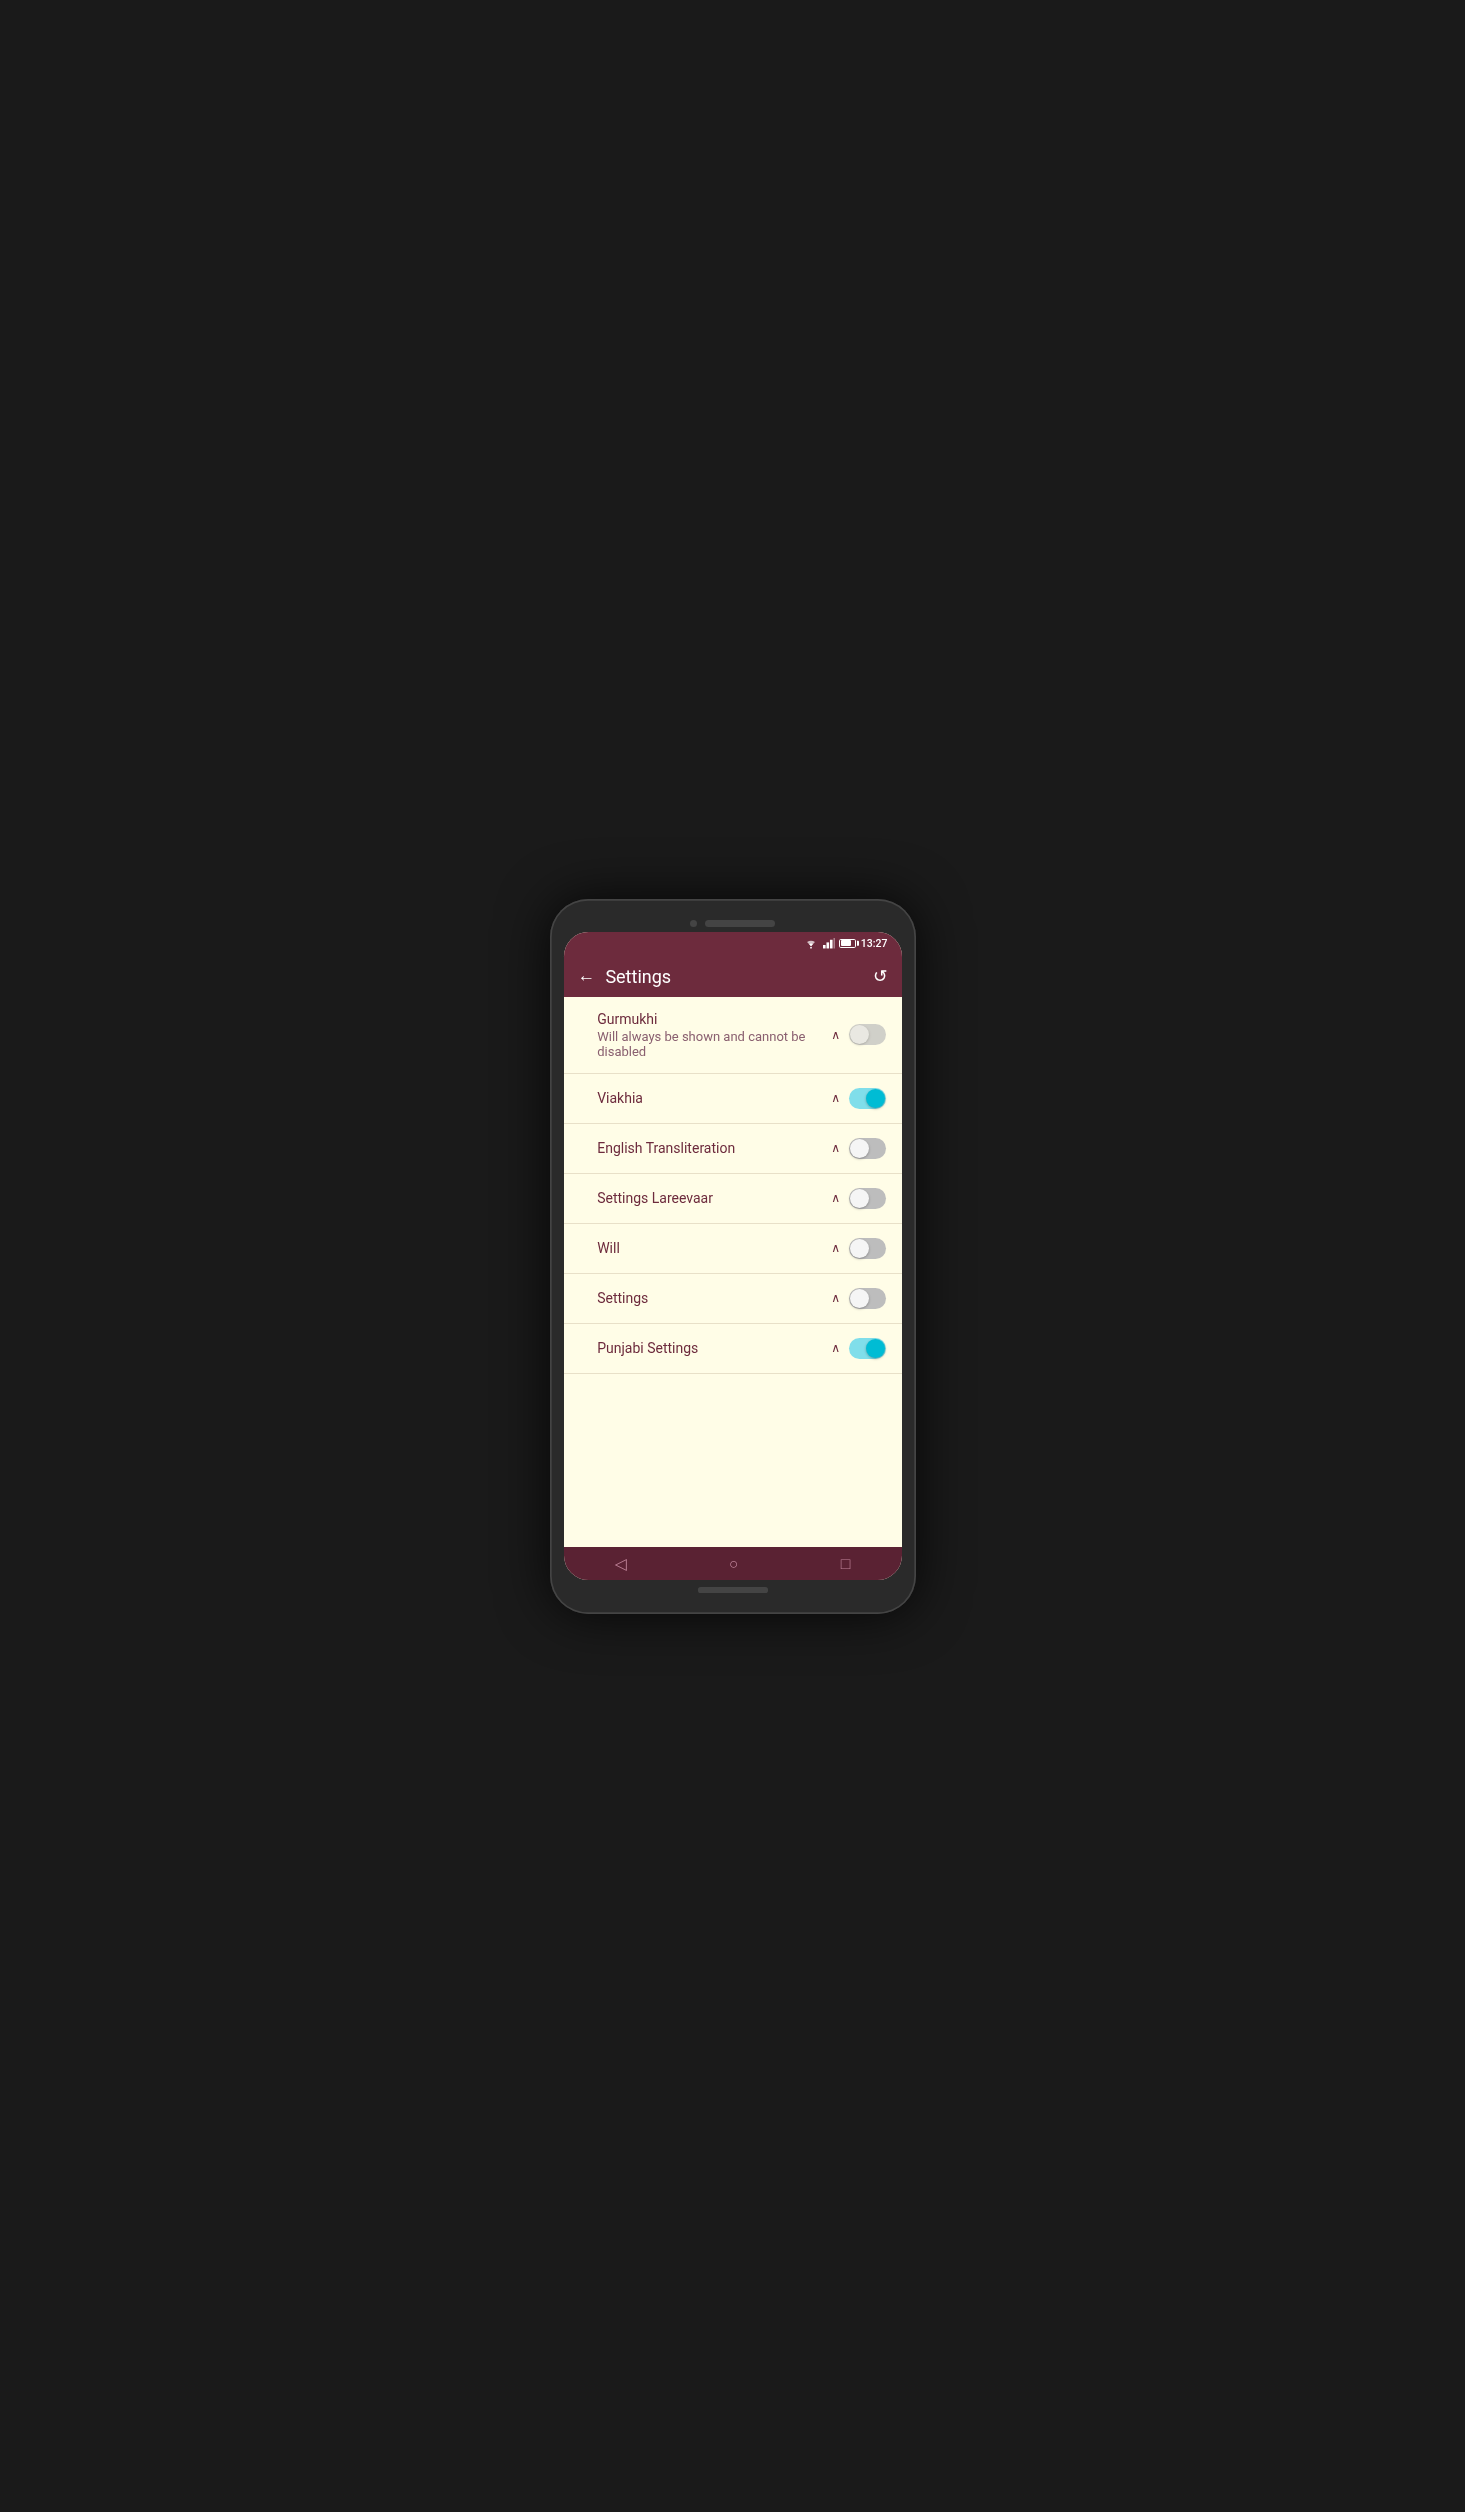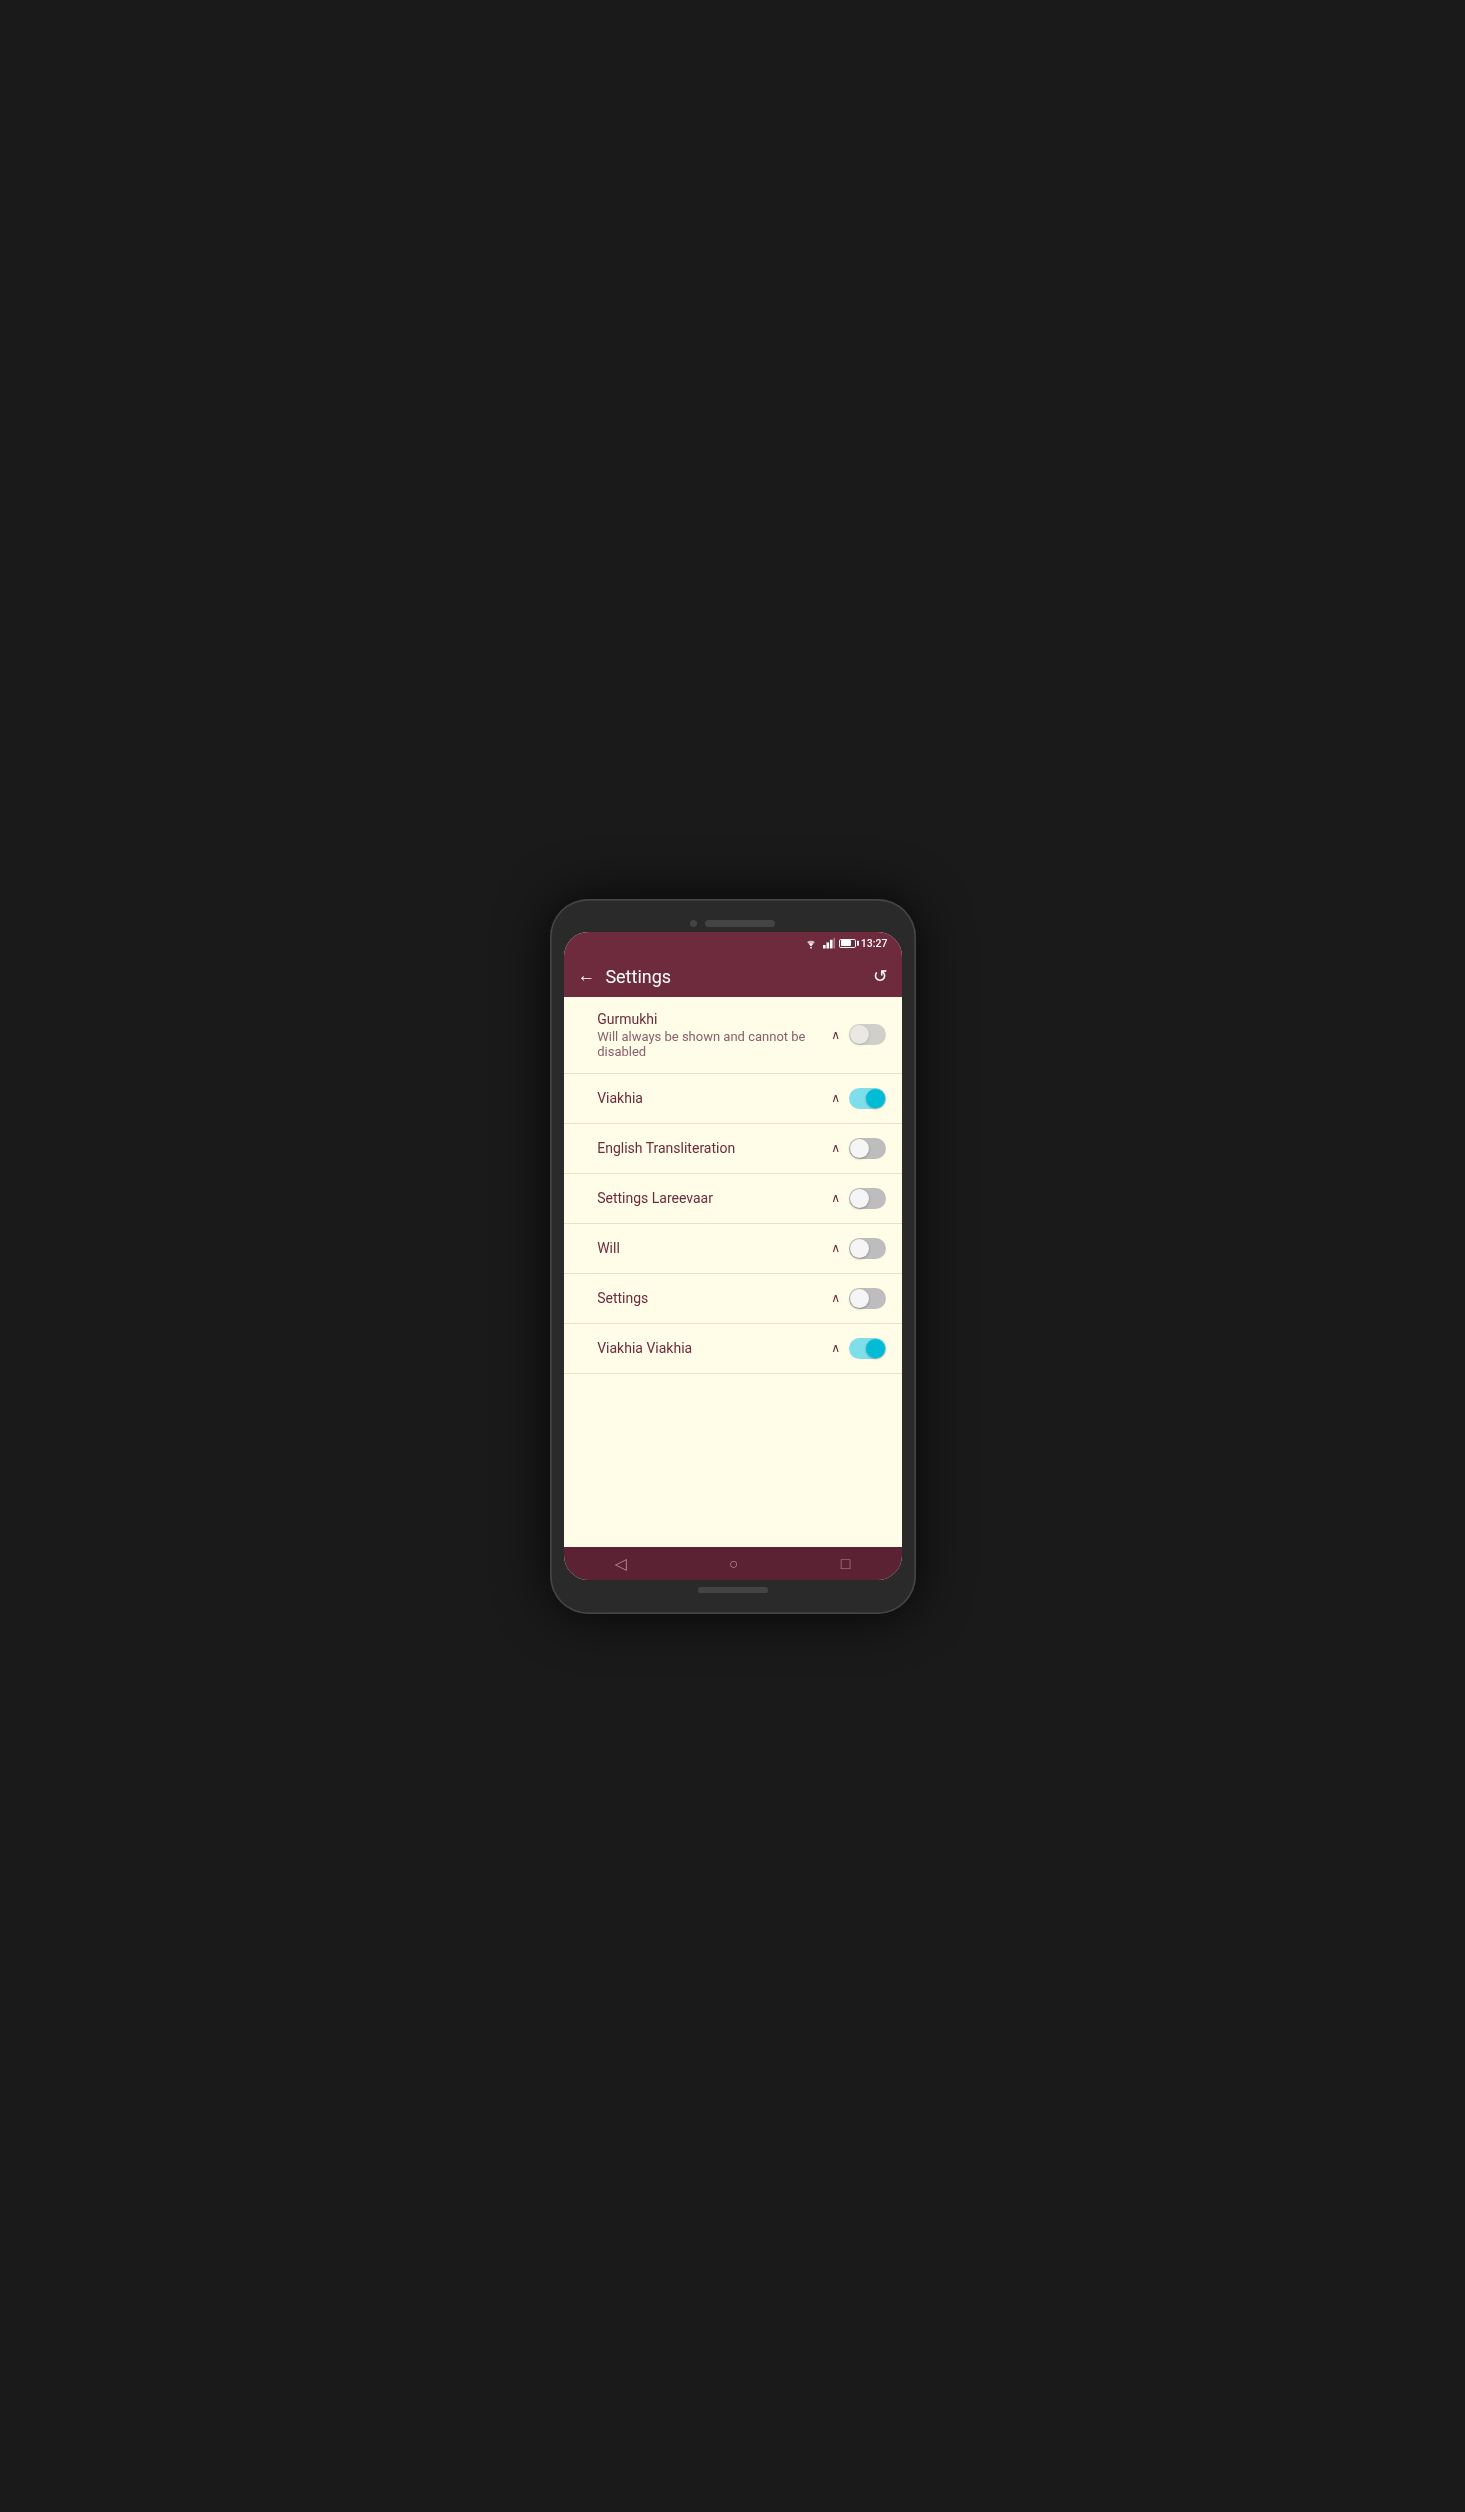--- a/index.html
+++ b/index.html
@@ -378,21 +378,21 @@
         <div class="settings-item-controls">
           <span class="chevron-up">∧</span>
           <div class="toggle toggle-off">
             <div class="toggle-thumb toggle-thumb-left"></div>
           </div>
         </div>
       </div>
 
       <div class="settings-item">
         <div class="settings-item-left">
-          <div class="settings-item-label">Viakhia Viakhia</div>
+          <div class="settings-item-label">Punjabi Settings</div>
         </div>
         <div class="settings-item-controls">
           <span class="chevron-up">∧</span>
           <div class="toggle toggle-on-teal">
             <div class="toggle-thumb toggle-thumb-right"></div>
           </div>
         </div>
       </div>
 
     </div>

